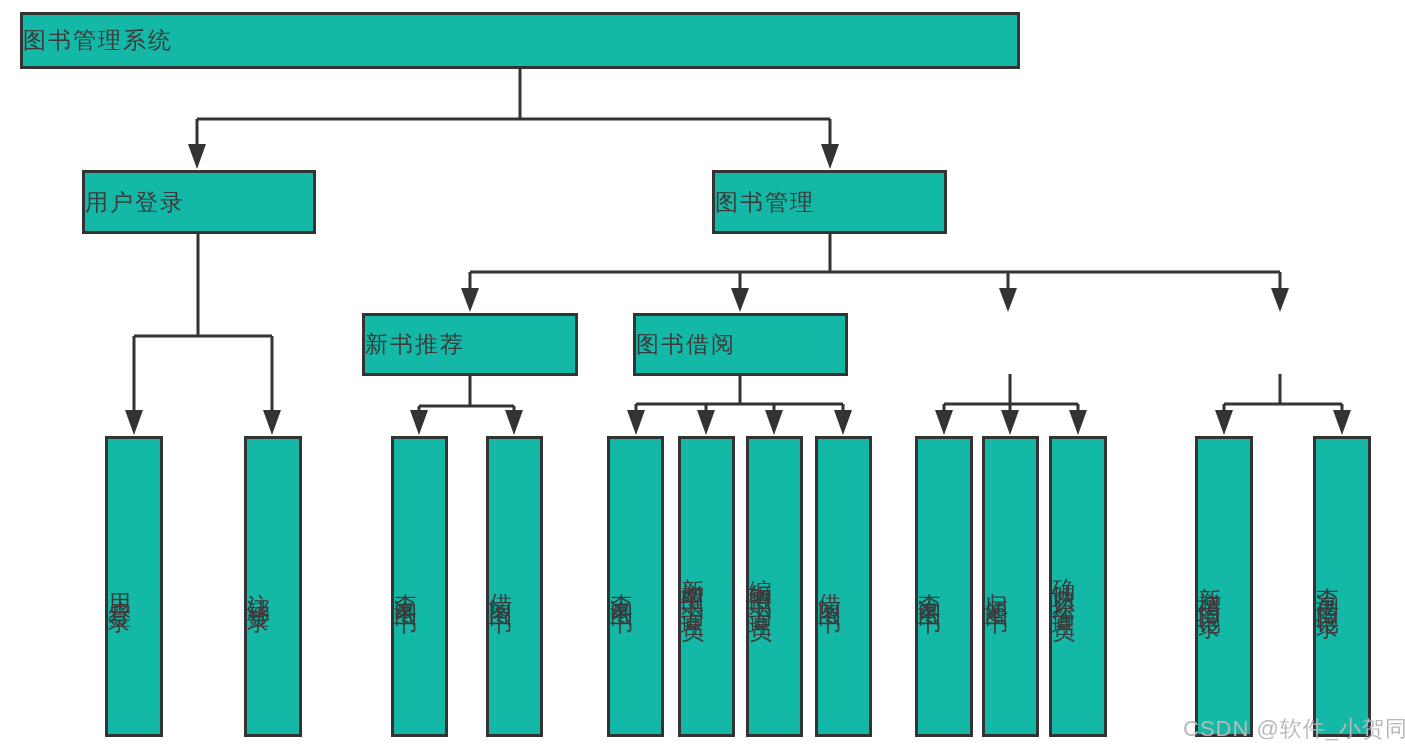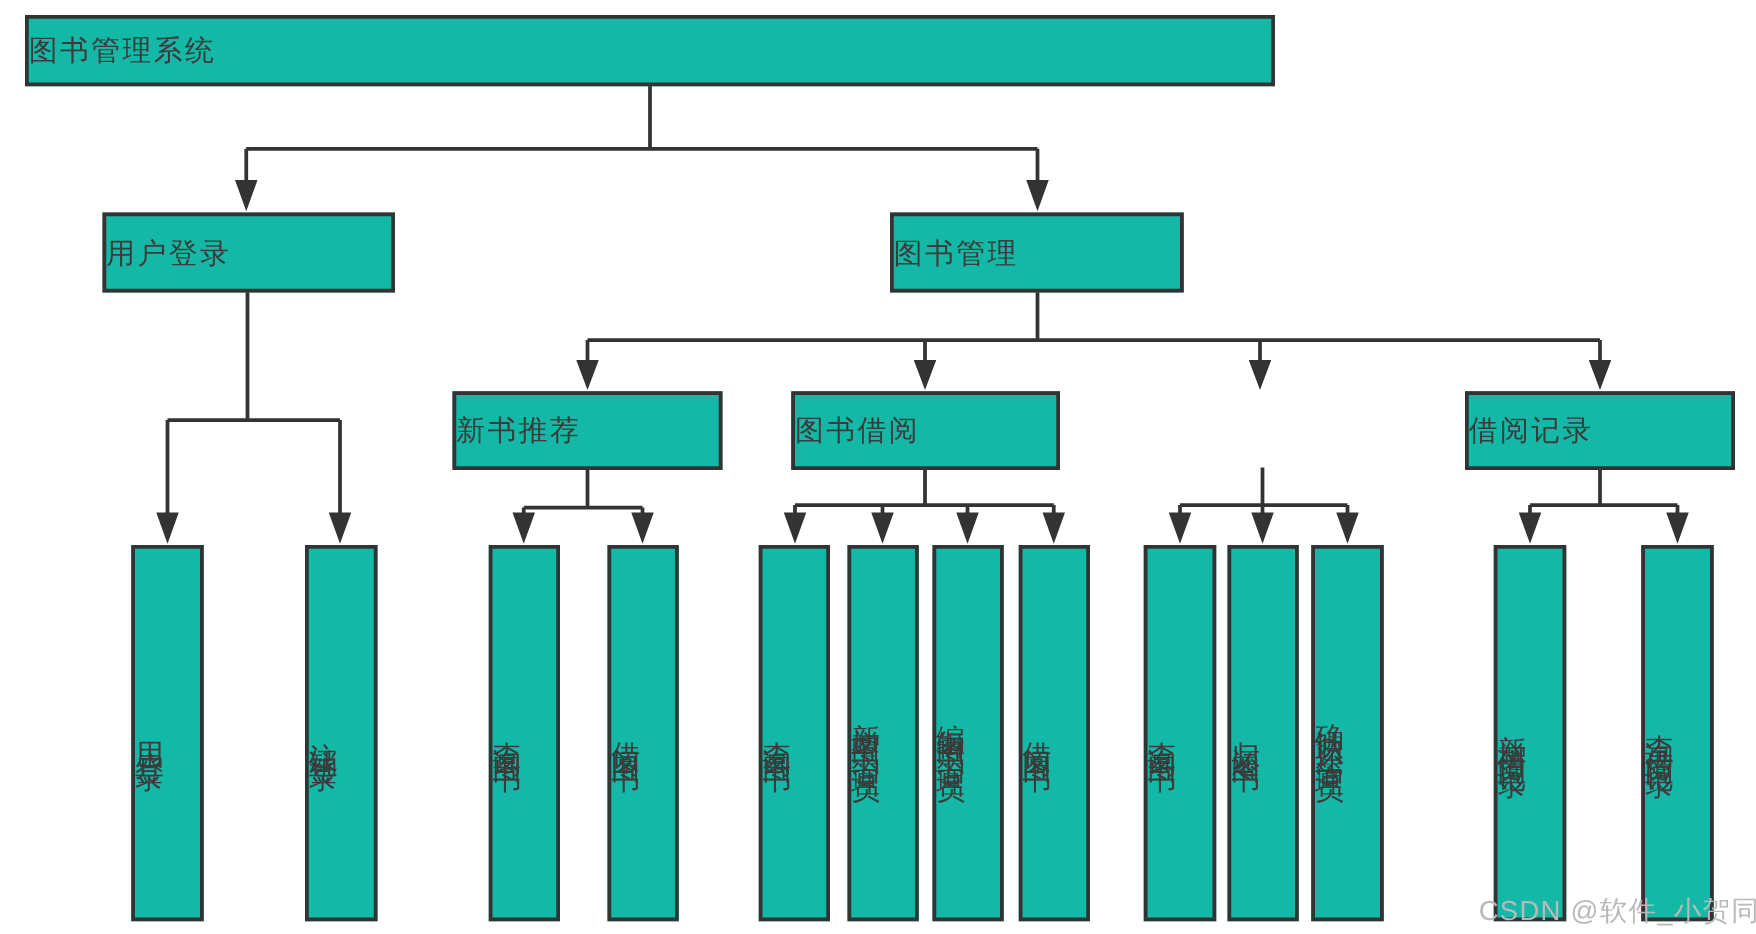--- a/index.html
+++ b/index.html
@@ -106,23 +106,20 @@
   <div class="box" style="left:712px;top:170px;width:235px;height:64px">
     <span class="h-label">图书管理</span>
   </div>
 
   <div class="box" style="left:362px;top:313px;width:216px;height:63px">
     <span class="h-label">新书推荐</span>
   </div>
   <div class="box" style="left:633px;top:313px;width:215px;height:63px">
     <span class="h-label">图书借阅</span>
   </div>
-  <div class="box" style="left:1172px;top:313px;width:216px;height:63px">
-    <span class="h-label">借阅记录</span>
-  </div>
 
   <div class="box" style="left:105px;top:436px;width:58px;height:301px">
     <span class="v-label">用户登录</span>
   </div>
   <div class="box" style="left:244px;top:436px;width:58px;height:301px">
     <span class="v-label">注销登录</span>
   </div>
 
   <div class="box" style="left:391px;top:436px;width:57px;height:301px">
     <span class="v-label">查询图书</span>

